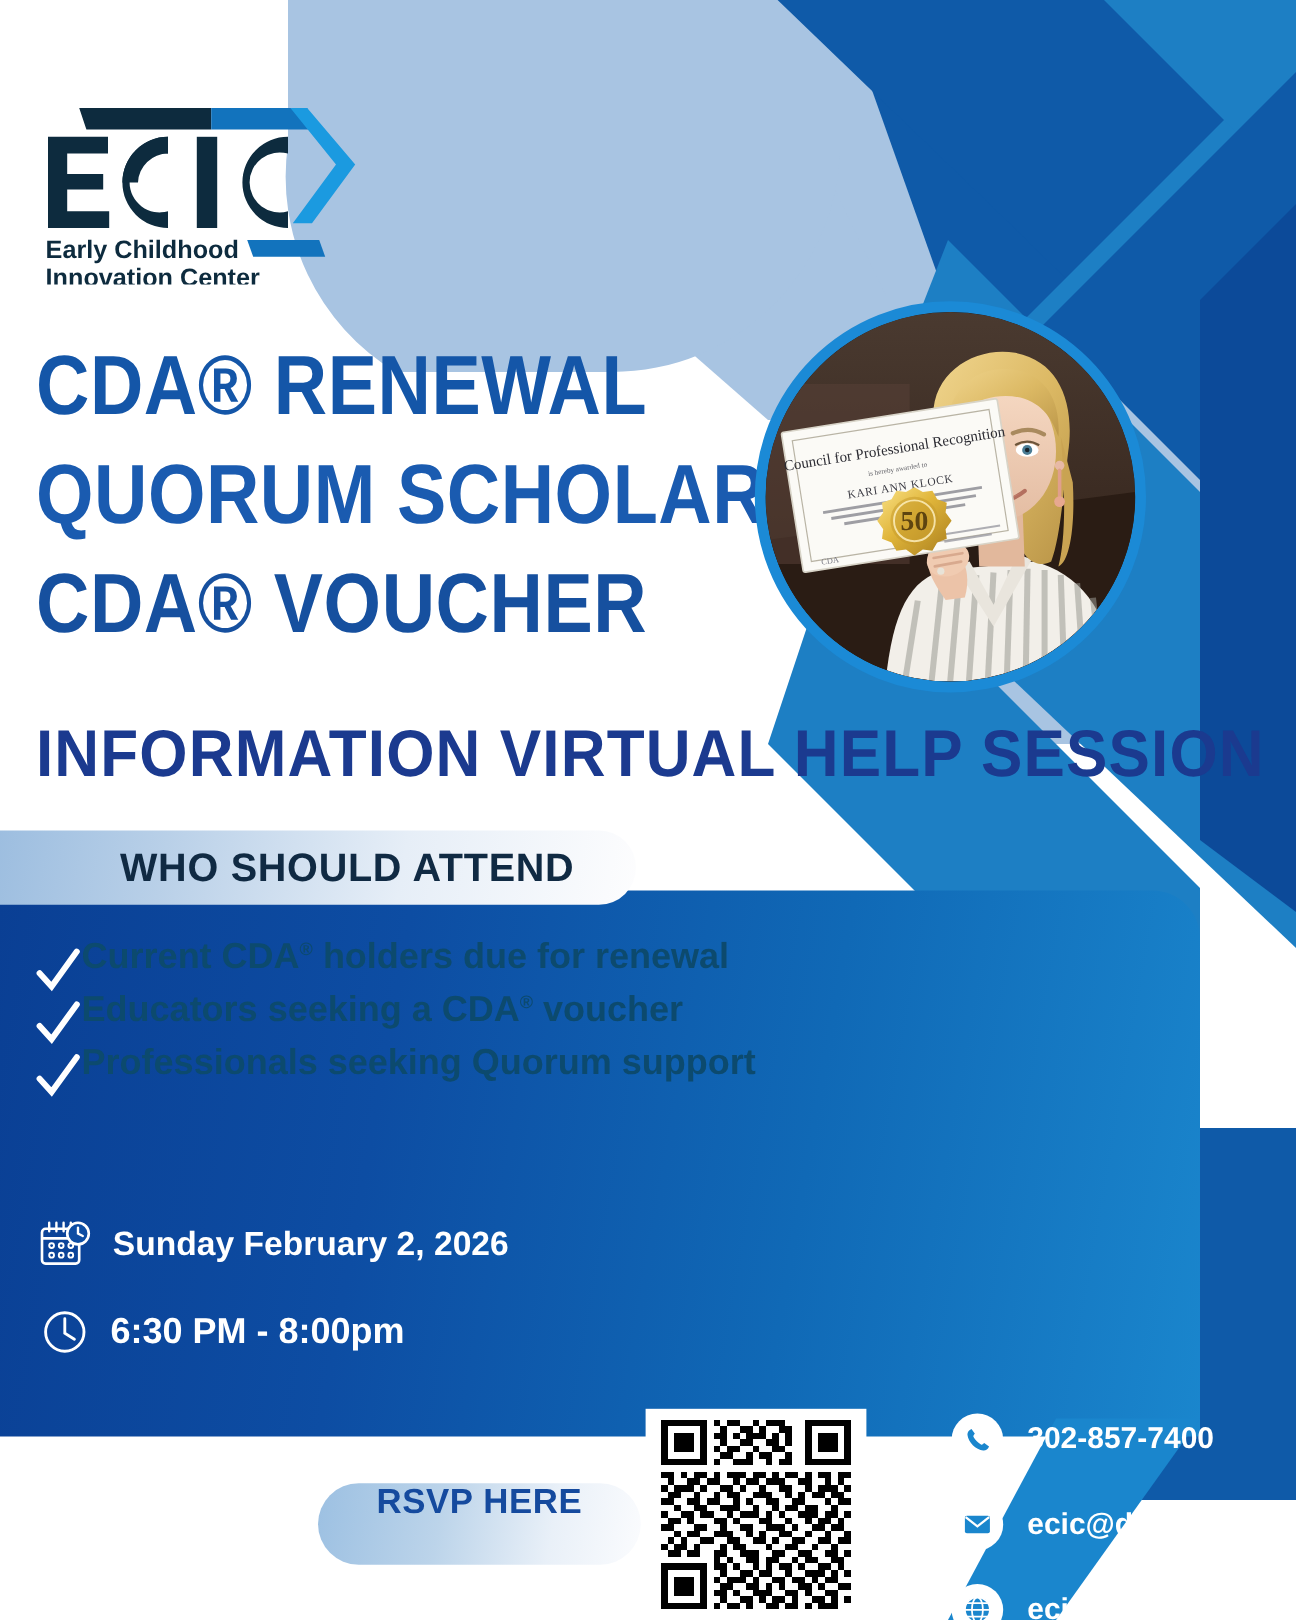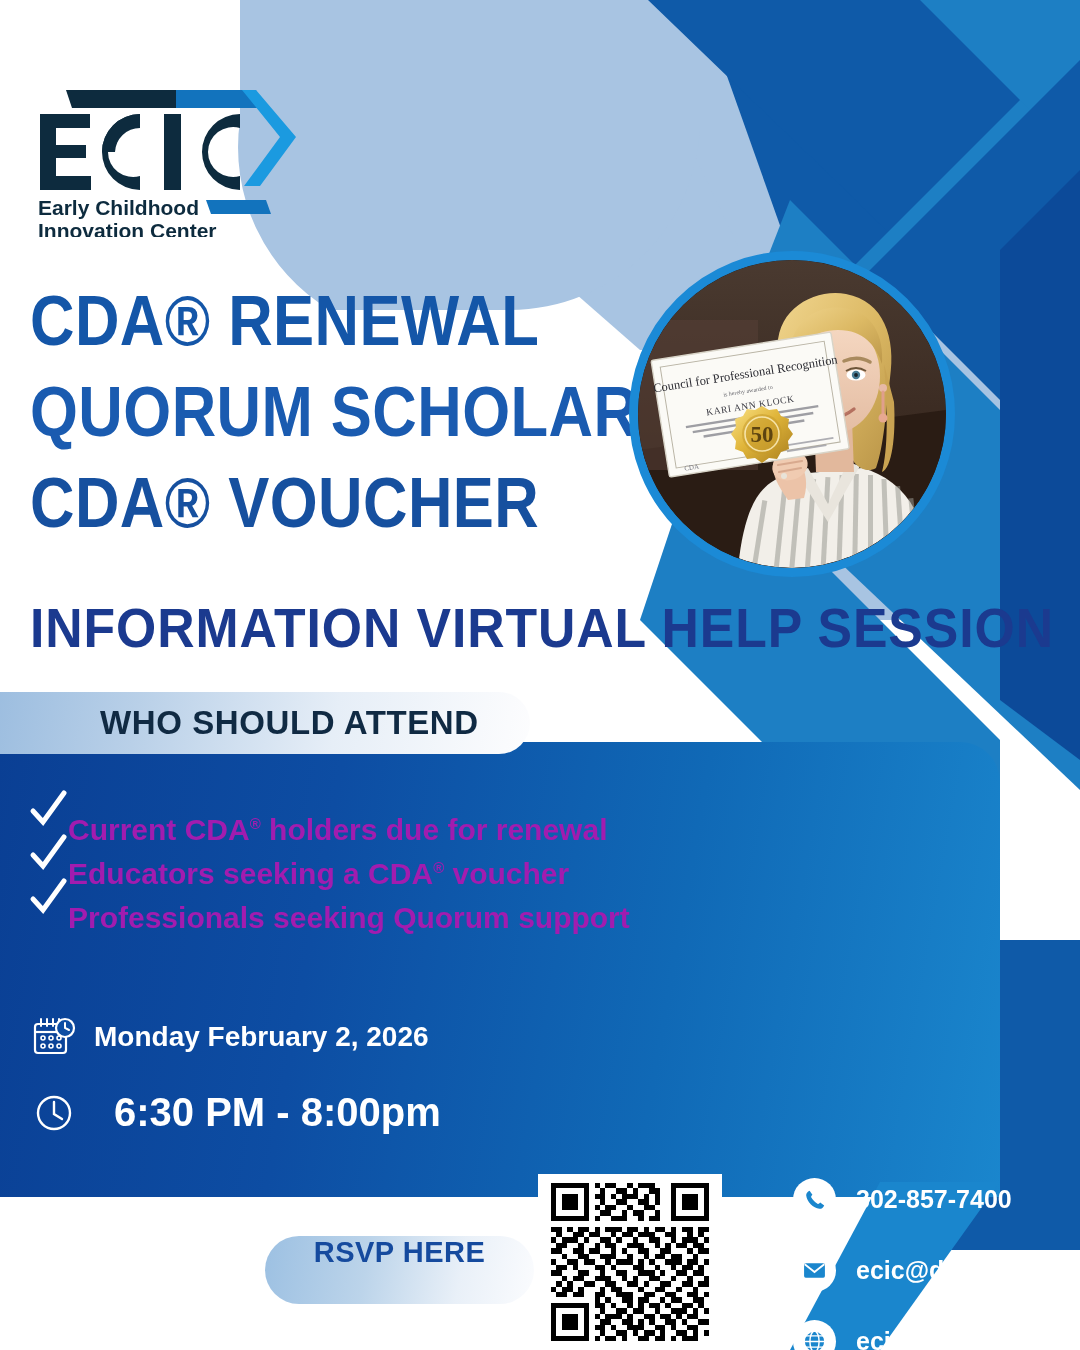--- a/index.html
+++ b/index.html
@@ -92,32 +92,32 @@
   }
   .blue-panel-taper {
     position:absolute; left:0; top:742px; width:1000px; height:608px; z-index:4;
   }
 
   
   .bullets { position:absolute; left:28px; top:783px; z-index:9; }
   .bullet { display:flex; align-items:flex-start; height:44px; }
   .chk { width:40px; flex:0 0 40px; position:relative; top:6px; }
   .bullet-txt {
-    font-size:30px; font-weight:bold; color:#a21caf;
-    white-space:nowrap; line-height:1.0;margin-top:32px;
+    font-size:30px; font-weight:bold; color:#0c4a6e;
+    white-space:nowrap; line-height:1.0;
   }
   .bullet-txt sup { font-size:15px; vertical-align:super; }
 
   
   .dt-row { position:absolute; z-index:9; display:flex; align-items:center; }
   .dt-date { left:32px; top:1016px; }
   .dt-time { left:34px; top:1090px; }
   .dt-row .dt-ico { margin-right:18px; display:flex; }
   .dt-row .dt-txt { font-size:28px; font-weight:bold; color:#fff; white-space:nowrap; }
-  .dt-time .dt-txt { font-size:40px;margin-left:22px; }
+  .dt-time .dt-txt { font-size:30px; }
 
   
   .rsvp {
     position:absolute; left:265px; top:1236px;
     width:269px; height:68px;
     border-radius:34px;
     background:linear-gradient(100deg,#9cc0e2 0%,#bcd4ea 38%,#e9f0f8 72%,#fbfcfe 100%);
     z-index:12;
     display:flex; align-items:flex-start; justify-content:center;
   }
@@ -384,21 +384,21 @@
             <circle cx="19" cy="22" r="2"></circle>
             <circle cx="27" cy="22" r="2"></circle>
           <circle cx="11" cy="30" r="2"></circle>
             <circle cx="19" cy="30" r="2"></circle>
             <circle cx="27" cy="30" r="2"></circle>
         </g>
         <circle cx="33" cy="12" r="9" fill="#0d4da3" stroke="#fff" stroke-width="2.2"></circle>
         <path d="M33 7 V12 L37 14" stroke="#fff" stroke-width="2" fill="none" stroke-linecap="round"></path>
       </svg>
     </span>
-    <span class="dt-txt">Monday February 2, 2026</span>
+    <span class="dt-txt">Sunday February 2, 2026</span>
   </div>
 
   <div class="dt-row dt-time">
     <span class="dt-ico">
       <svg width="40" height="40" viewBox="0 0 40 40">
         <circle cx="20" cy="20" r="16" fill="none" stroke="#fff" stroke-width="2.4"></circle>
         <path d="M20 9 V21 L28 26" stroke="#fff" stroke-width="2.4" fill="none" stroke-linecap="round"></path>
       </svg>
     </span>
     <span class="dt-txt">6:30 PM - 8:00pm</span>

